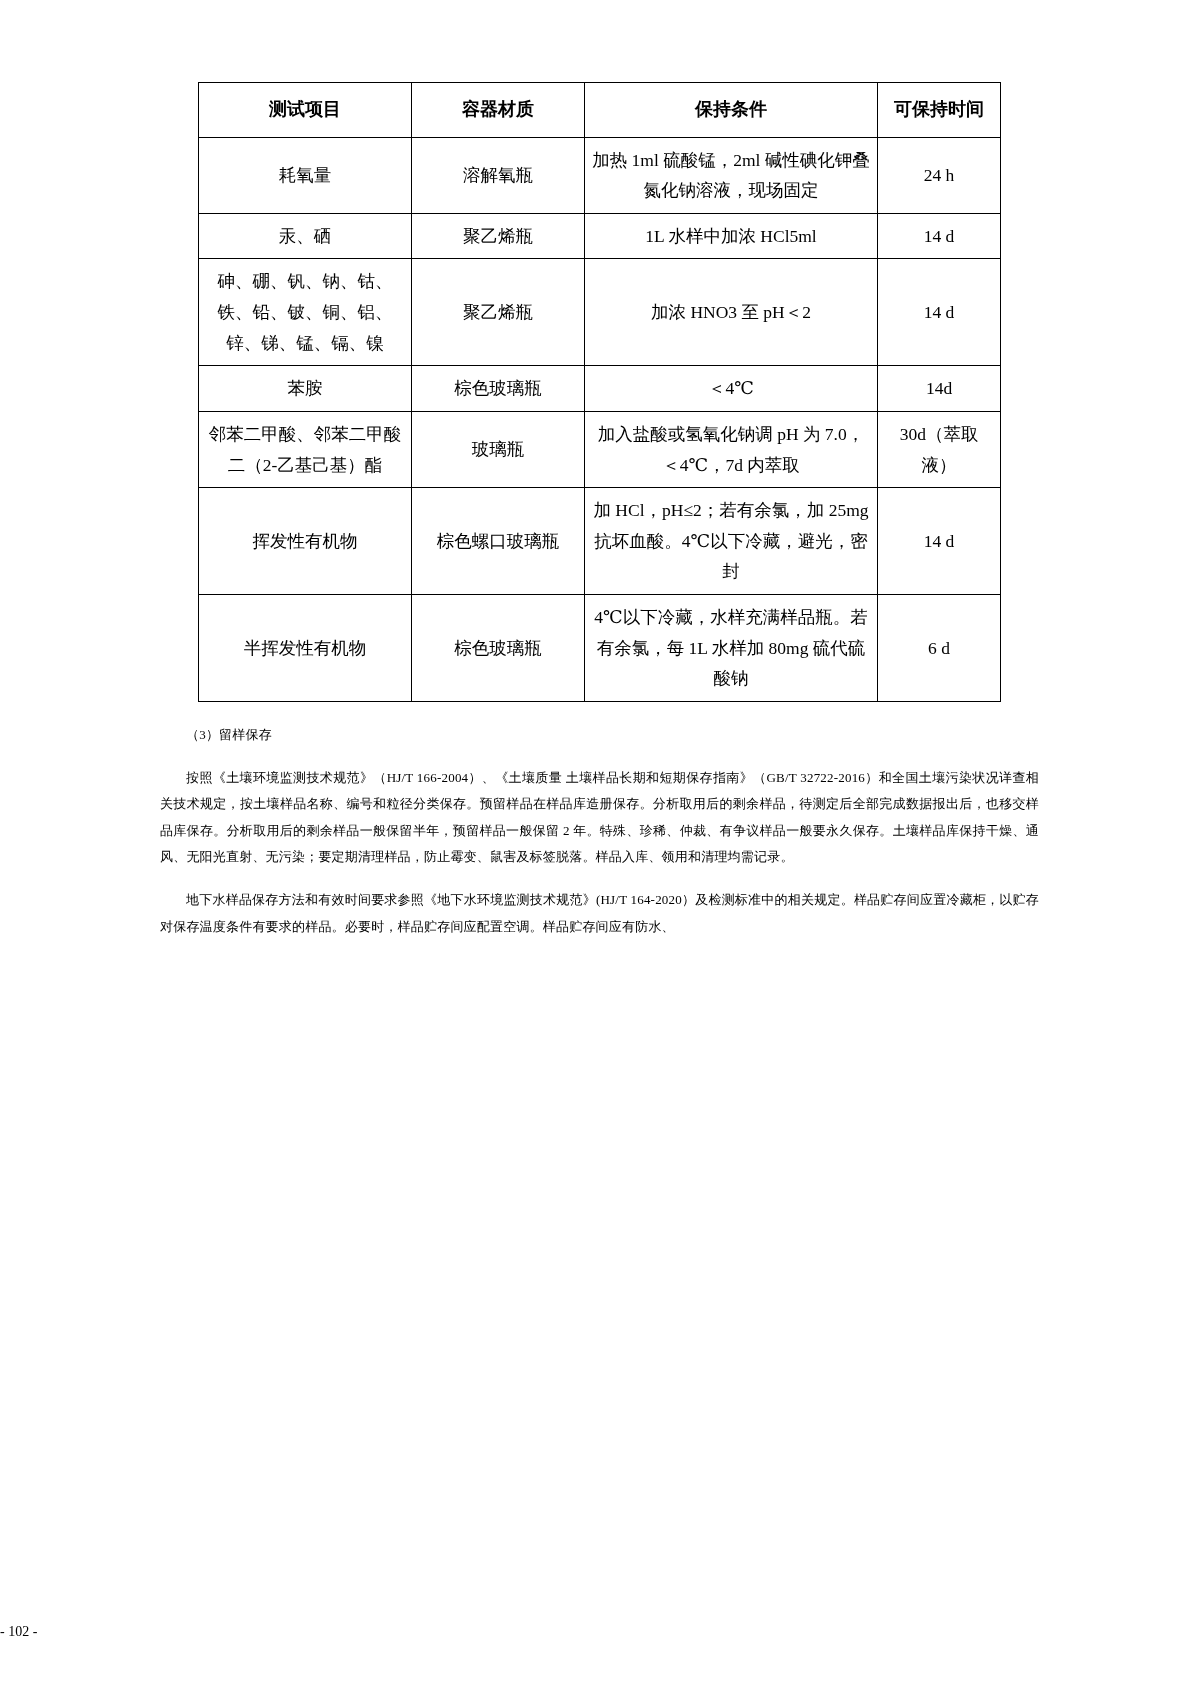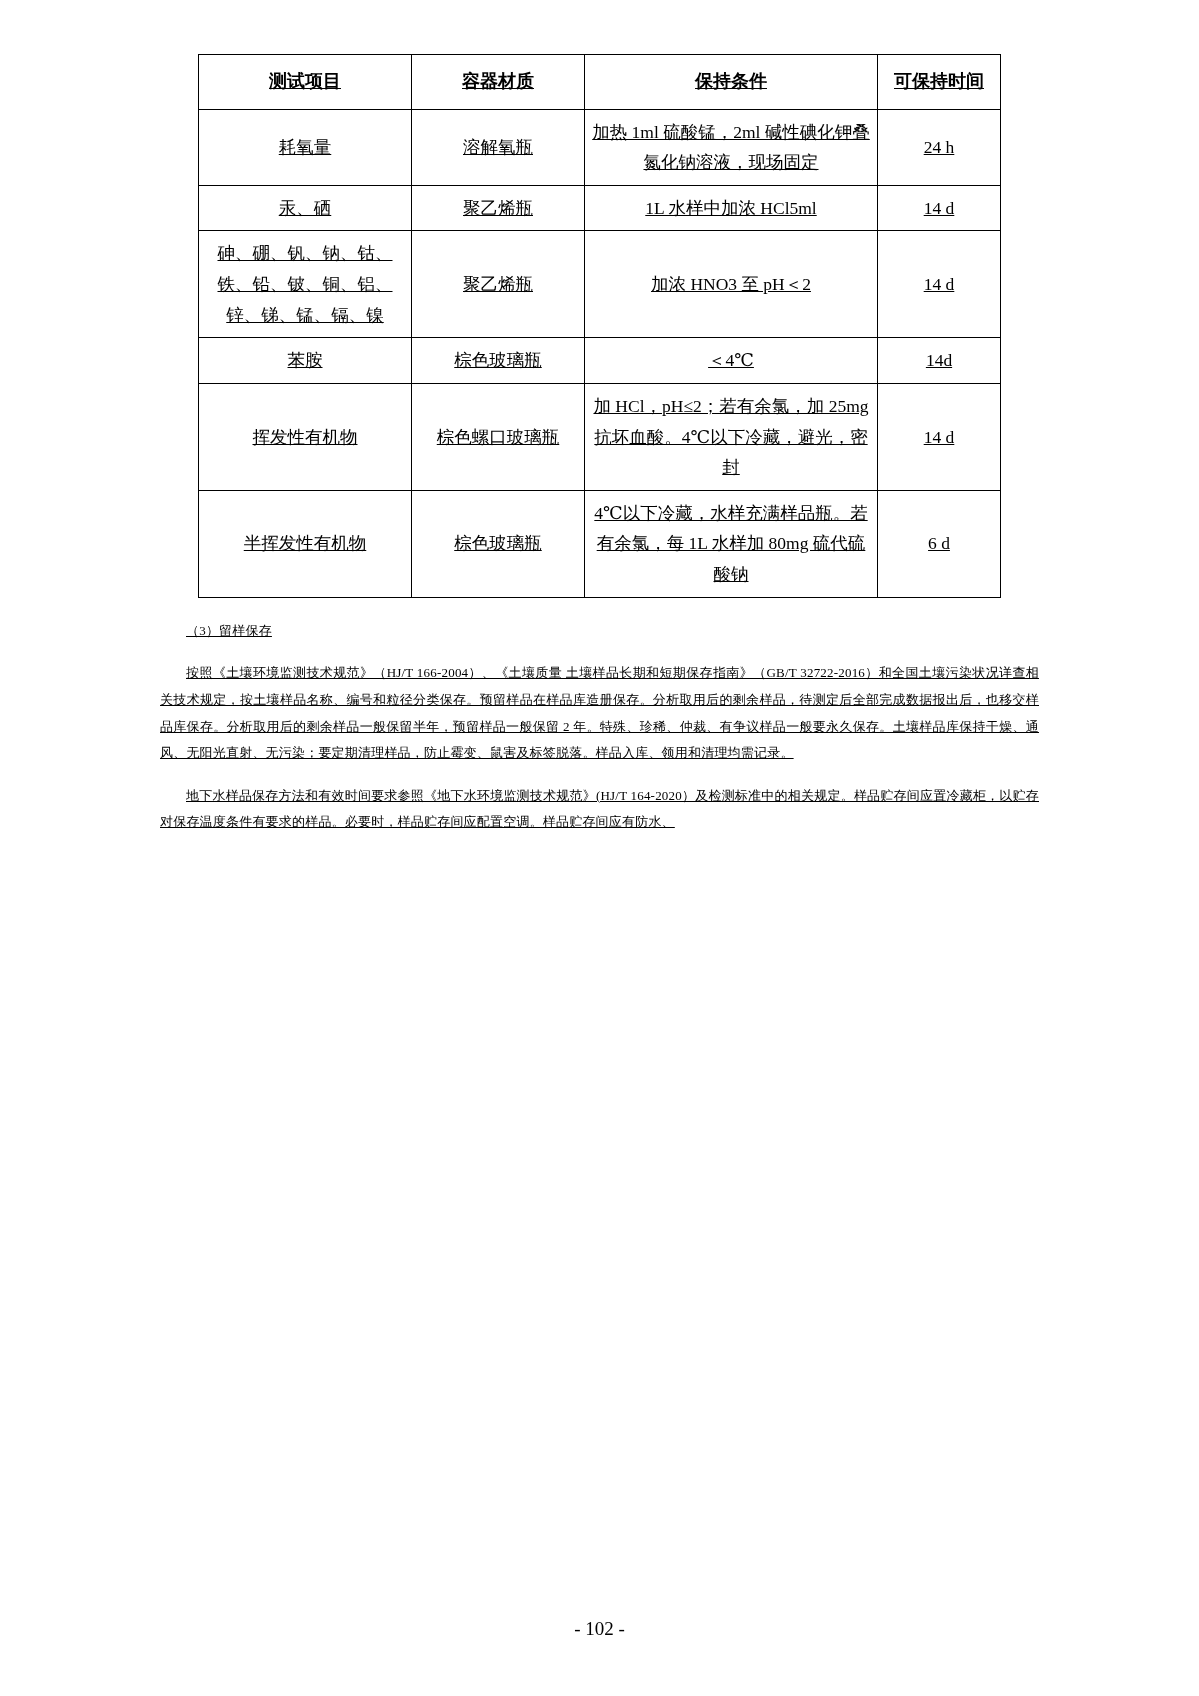--- a/index.html
+++ b/index.html
@@ -11,23 +11,22 @@
     width: 1199px;
     min-height: 1696px;
     font-family: "Liberation Serif", "DejaVu Serif", serif;
     color: #000000;
     position: relative;
   }
   .page {
     width: 1199px;
     min-height: 1696px;
     box-sizing: border-box;
-    padding: 54px 160px 40px 160px;
+    padding: 82px 160px 40px 160px;
     position: relative;
-    text-decoration: underline;
   }
   table.spec {
     border-collapse: collapse;
     width: 790px;
     margin: 0 auto;
     table-layout: fixed;
   }
   table.spec td, table.spec th {
     border: 1px solid #000000;
     padding: 7px 6px;
@@ -66,22 +65,22 @@
     margin-top: 16px;
   }
   .first-para {
     margin-top: 20px;
   }
   .footer {
     position: absolute;
     left: 0;
     right: 0;
     bottom: 56px;
-    text-align: center;
-    font-size: 19px;
+    text-align: left;
+    font-size: 14px;
     font-family: "Liberation Serif", "DejaVu Serif", serif;
   }
 </style>
 </head>
 <body>
 
 <div class="page">
 
   <table class="spec">
     <thead>
@@ -111,20 +110,26 @@
         <td class="col3 cell-just">加浓 HNO3 至 pH＜2</td>
         <td class="col4">14 d</td>
       </tr>
       <tr>
         <td class="col1">苯胺</td>
         <td class="col2">棕色玻璃瓶</td>
         <td class="col3 cell-just">＜4℃</td>
         <td class="col4">14d</td>
       </tr>
       <tr>
+        <td class="col1">邻苯二甲酸、邻苯二甲酸二（2-乙基己基）酯</td>
+        <td class="col2">玻璃瓶</td>
+        <td class="col3 cell-just">加入盐酸或氢氧化钠调 pH 为 7.0，＜4℃，7d 内萃取</td>
+        <td class="col4">30d（萃取液）</td>
+      </tr>
+      <tr>
         <td class="col1">挥发性有机物</td>
         <td class="col2">棕色螺口玻璃瓶</td>
         <td class="col3 cell-just">加 HCl，pH≤2；若有余氯，加 25mg 抗坏血酸。4℃以下冷藏，避光，密封</td>
         <td class="col4">14 d</td>
       </tr>
       <tr>
         <td class="col1">半挥发性有机物</td>
         <td class="col2">棕色玻璃瓶</td>
         <td class="col3 cell-just">4℃以下冷藏，水样充满样品瓶。若有余氯，每 1L 水样加 80mg 硫代硫酸钠</td>
         <td class="col4">6 d</td>

